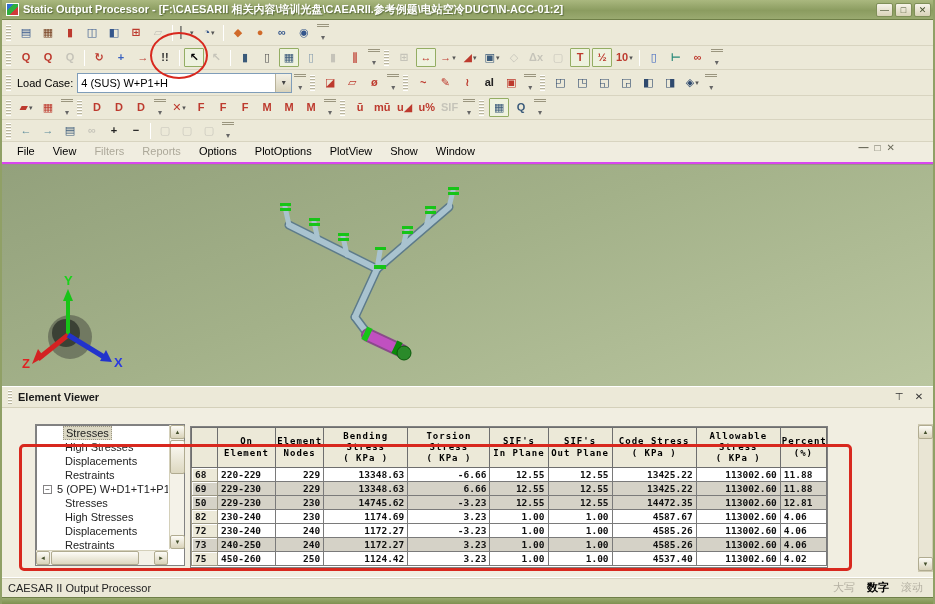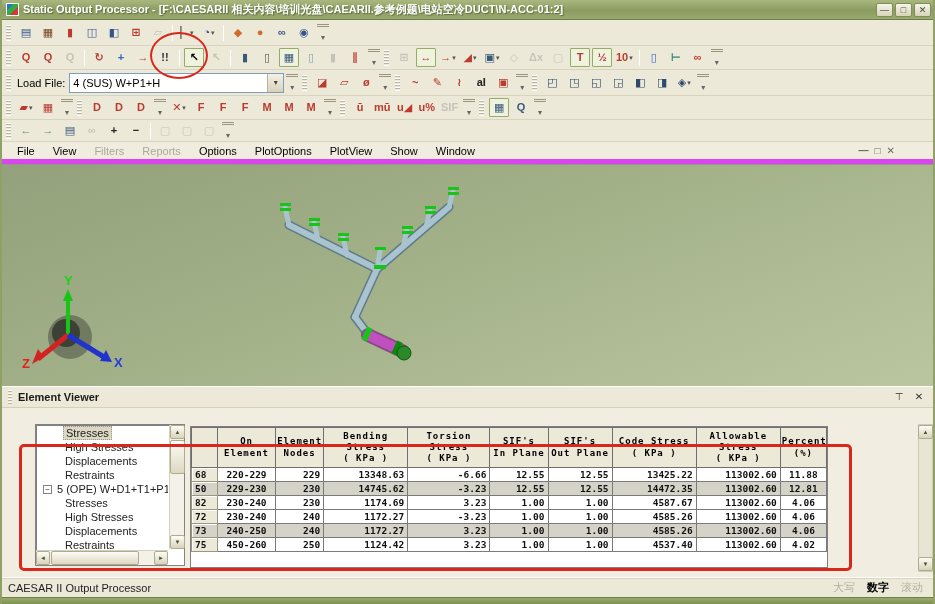--- a/index.html
+++ b/index.html
@@ -33,22 +33,22 @@
   .btn-dd{font-size:7px;color:#555;margin-left:1px;}
   .tb-chevron{width:12px;height:18px;margin:0 2px;font-size:8px;color:#666;text-align:center;
     line-height:22px;border-top:3px double #9a957e;flex:0 0 auto;}
   .tb-label{font-size:11px;color:#000;margin:0 4px 0 2px;flex:0 0 auto;}
   .tb-combo{width:215px;height:20px;background:#fff;border:1px solid #7f9db9;display:flex;
     align-items:center;flex:0 0 auto;}
   .combo-val{flex:1;font-size:11px;padding:0 3px;white-space:nowrap;overflow:hidden;}
   .combo-arrow{width:16px;height:18px;background:linear-gradient(#f4f1e6,#d8d2ba);
     border-left:1px solid #b8b29a;font-size:8px;color:#444;text-align:center;line-height:18px;}
   
-  .menubar{height:22px;display:flex;align-items:center;background:#f0ede0;
-    border-bottom:5px solid #d946ef;padding-left:6px;font-size:11px;}
+  .menubar{height:22px;display:flex;background:#f0ede0;
+    border-bottom:2px solid #d946ef;padding-left:6px;font-size:11px;}
   .menu-item{padding:3px 9px;color:#000;}
   .menu-item.dis{color:#aca899;}
   .mdi-controls{margin-left:auto;margin-right:38px;display:flex;gap:6px;color:#6a6a5a;
     font-size:10px;font-weight:bold;}
   .mdi-controls span{cursor:default;}
   
   .viewport{height:222px;position:relative;border-top:1px solid #9a9685;
     background:linear-gradient(160deg,#93a17c 0%,#a3b189 45%,#bac6a0 100%);overflow:hidden;}
   
   .ev-header{height:22px;display:flex;align-items:center;background:#ece9d8;
@@ -77,21 +77,21 @@
     border:1px solid #808080;background:#fff;}
   table.ev{border-collapse:collapse;table-layout:fixed;width:636px;
     font-family:"DejaVu Sans Mono","Liberation Mono",monospace;}
   table.ev th{border:1px solid #6e6e6e;background:#ece9d8;font-size:9px;font-weight:bold;
     letter-spacing:1px;text-align:center;white-space:pre-line;line-height:1.25;height:40px;padding:0 1px;color:#000;}
   table.ev td{border:1px solid #7a7a7a;font-size:9.5px;font-weight:bold;height:14px;
     padding:0 3px;white-space:nowrap;overflow:hidden;color:#111;background:#fff;}
   table.ev tr.shaded td{background:#d5d2c7;}
   table.ev td.rowhdr{background:#ece9d8;border:1px solid #9a9684;
     box-shadow:inset 1px 1px 0 #fff;text-align:left;}
-  td.al{text-align:center;} td.ar{text-align:right;}
+  td.al{text-align:left;} td.ar{text-align:right;}
   
   .ev-scroll{position:absolute;left:916px;top:16px;width:15px;height:148px;background:#e9e5d4;
     border:1px solid #cfcab2;}
   
   .statusbar{height:20px;display:flex;align-items:center;background:#ece9d8;
     border-top:1px solid #fff;box-shadow:inset 0 1px 0 #d8d4c0;padding:0 6px;font-size:11px;color:#222;}
   .status-inds{margin-left:auto;display:flex;gap:12px;padding-right:4px;}
   .ind{color:#b4b0a2;} .ind.on{color:#000;font-weight:bold;}
   .bottomstrip{height:7px;background:linear-gradient(#9aaa70,#7f9150);border-top:1px solid #6f7f48;}
   
@@ -257,21 +257,21 @@
       <div class="tb-btn">
         <span class="glyph" style="color: rgb(42, 138, 122);">⊢</span>
       </div>
       <div class="tb-btn">
         <span class="glyph" style="color: rgb(189, 58, 46);">∞</span>
       </div>
       <div class="tb-chevron">▾</div>
     </div>
   <div class="tbrow" id="tb3">
       <div class="tb-handle"></div>
-      <span class="tb-label">Load File:</span>
+      <span class="tb-label">Load Case:</span>
       <div class="tb-combo">
         <span class="combo-val">4 (SUS) W+P1+H</span>
         <span class="combo-arrow">▾</span>
       </div>
       <div class="tb-chevron">▾</div>
       <div class="tb-handle"></div>
       <div class="tb-btn">
         <span class="glyph" style="color: rgb(189, 58, 46);">◪</span>
       </div>
       <div class="tb-btn">
@@ -604,20 +604,32 @@
 (%)</th>
             </tr>
           </thead>
         <tbody id="tbl-body">
             <tr>
               <td class="rowhdr">68</td>
               <td class="al">220-229</td>
               <td class="ar">229</td>
               <td class="ar">13348.63</td>
               <td class="ar">-6.66</td>
+              <td class="ar">12.55</td>
+              <td class="ar">12.55</td>
+              <td class="ar">13425.22</td>
+              <td class="ar">113002.60</td>
+              <td class="al">11.88</td>
+            </tr>
+            <tr class="shaded">
+              <td class="rowhdr">69</td>
+              <td class="al">229-230</td>
+              <td class="ar">229</td>
+              <td class="ar">13348.63</td>
+              <td class="ar">6.66</td>
               <td class="ar">12.55</td>
               <td class="ar">12.55</td>
               <td class="ar">13425.22</td>
               <td class="ar">113002.60</td>
               <td class="al">11.88</td>
             </tr>
             <tr class="shaded">
               <td class="rowhdr">50</td>
               <td class="al">229-230</td>
               <td class="ar">230</td>

